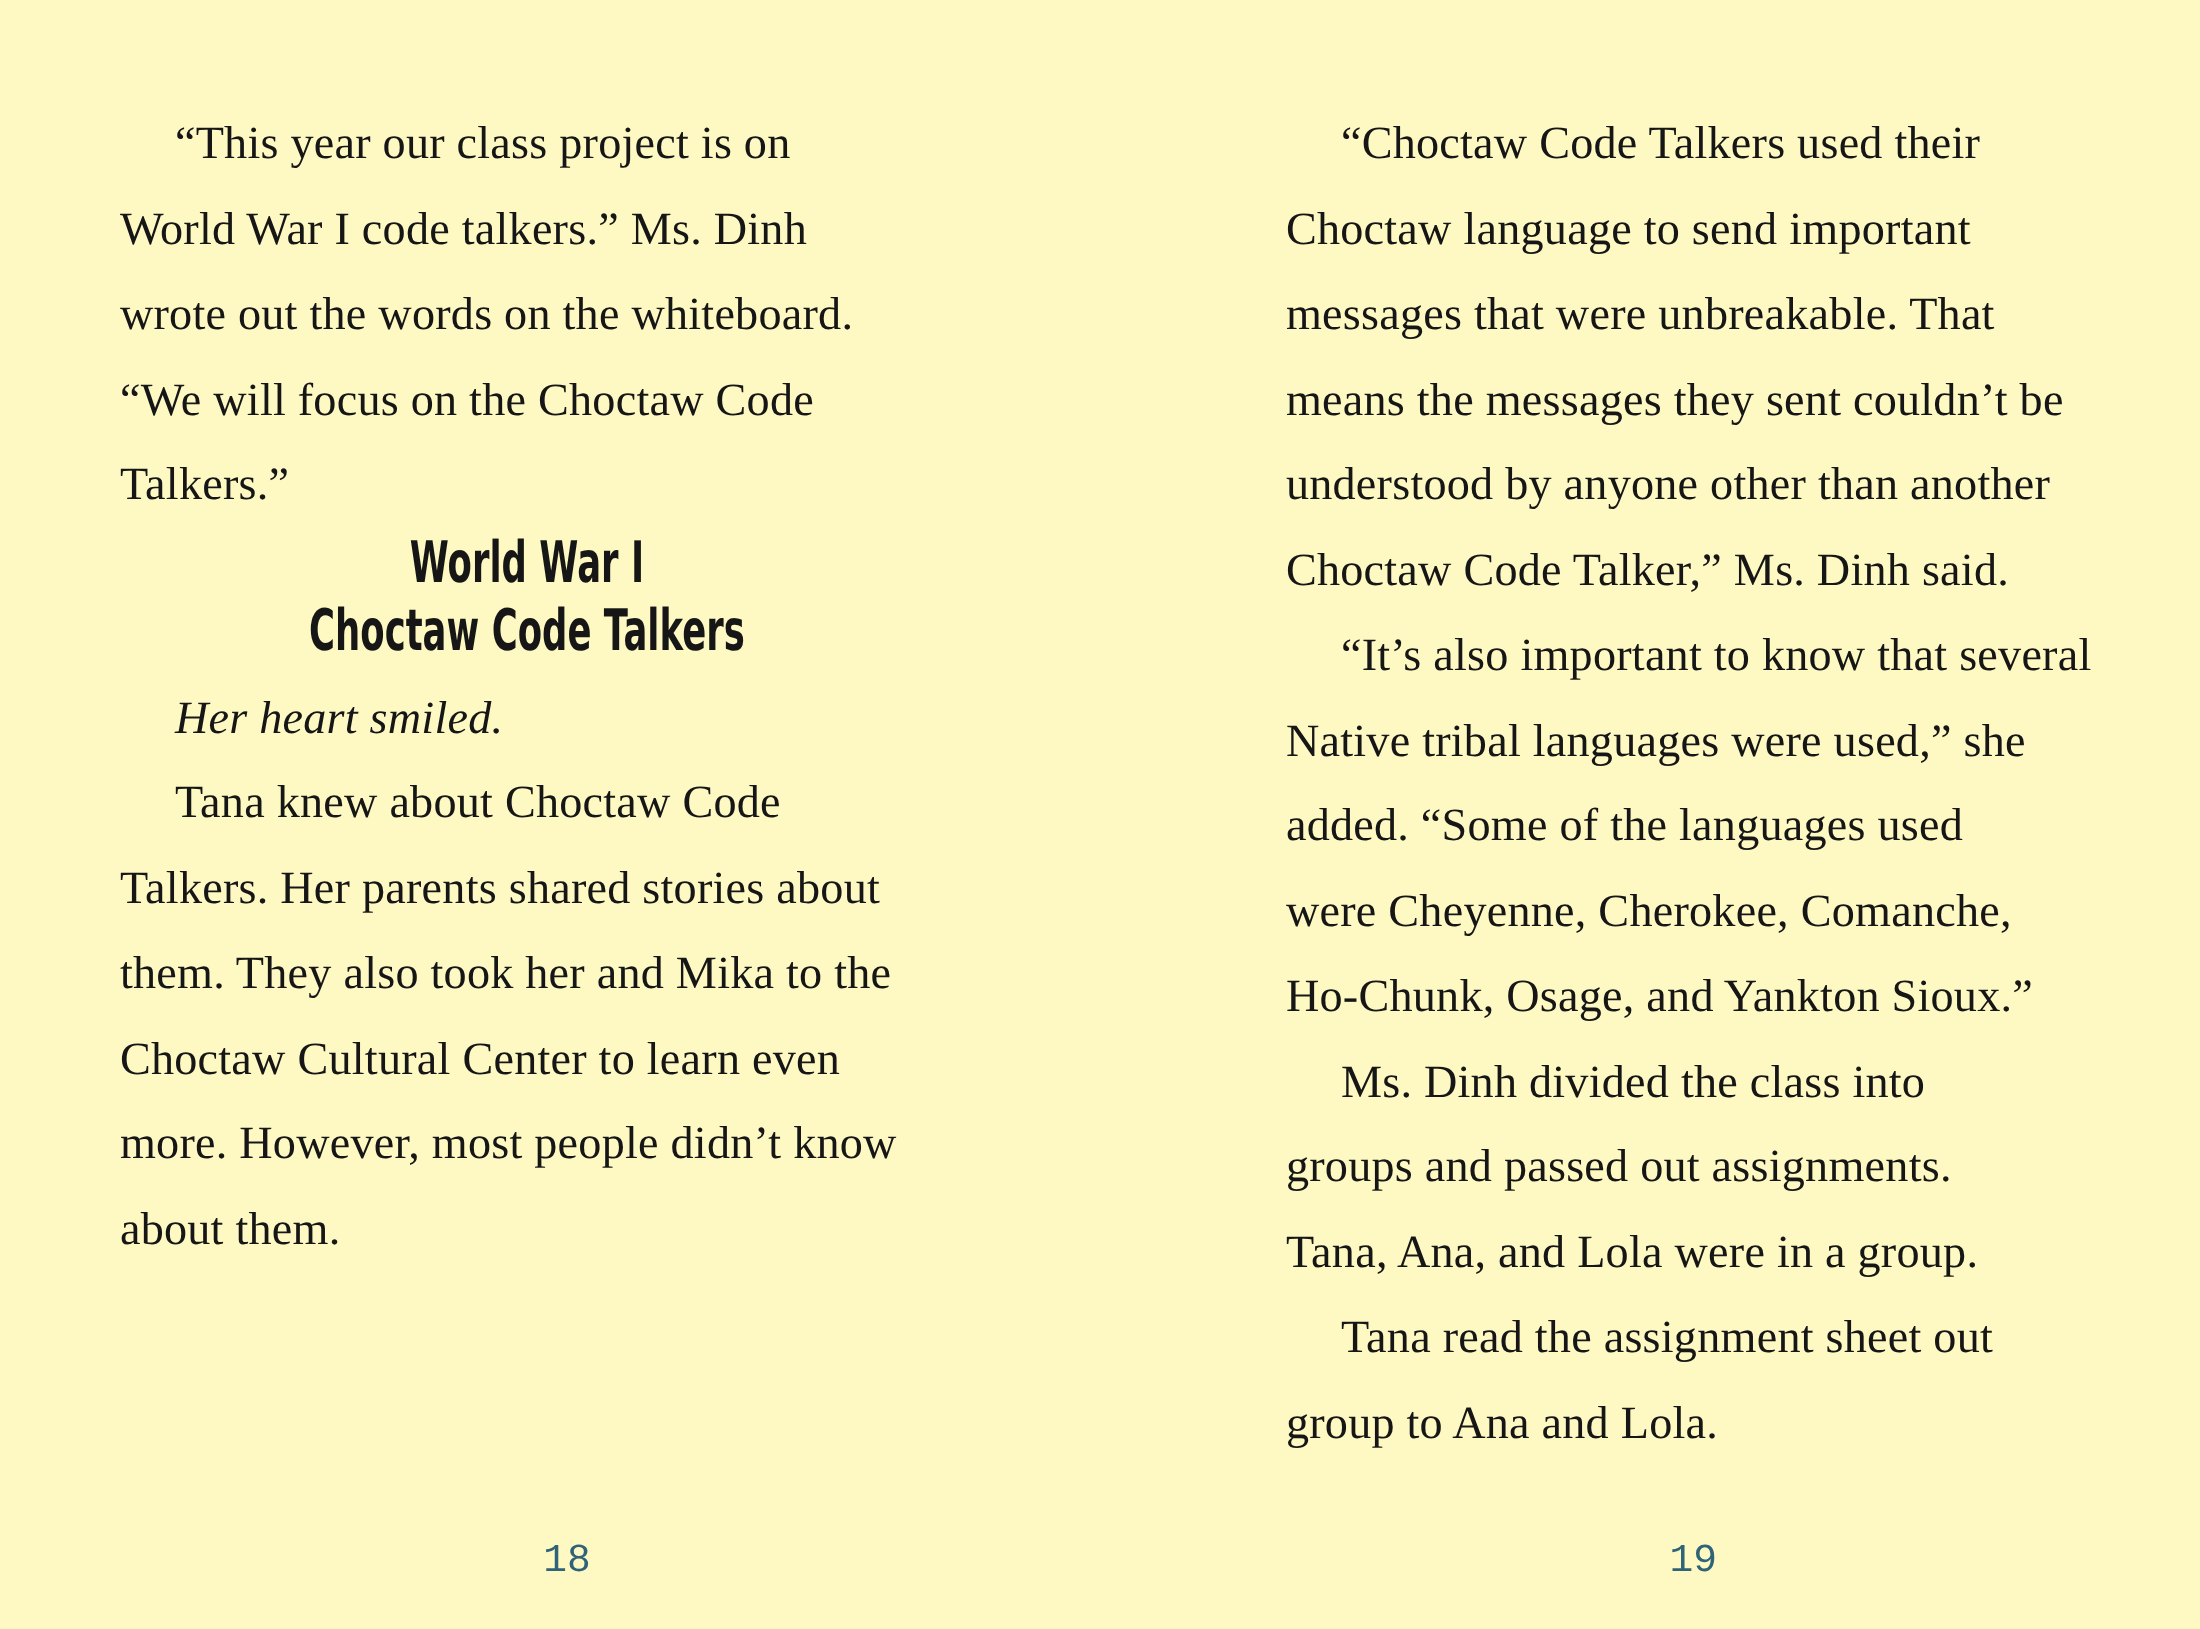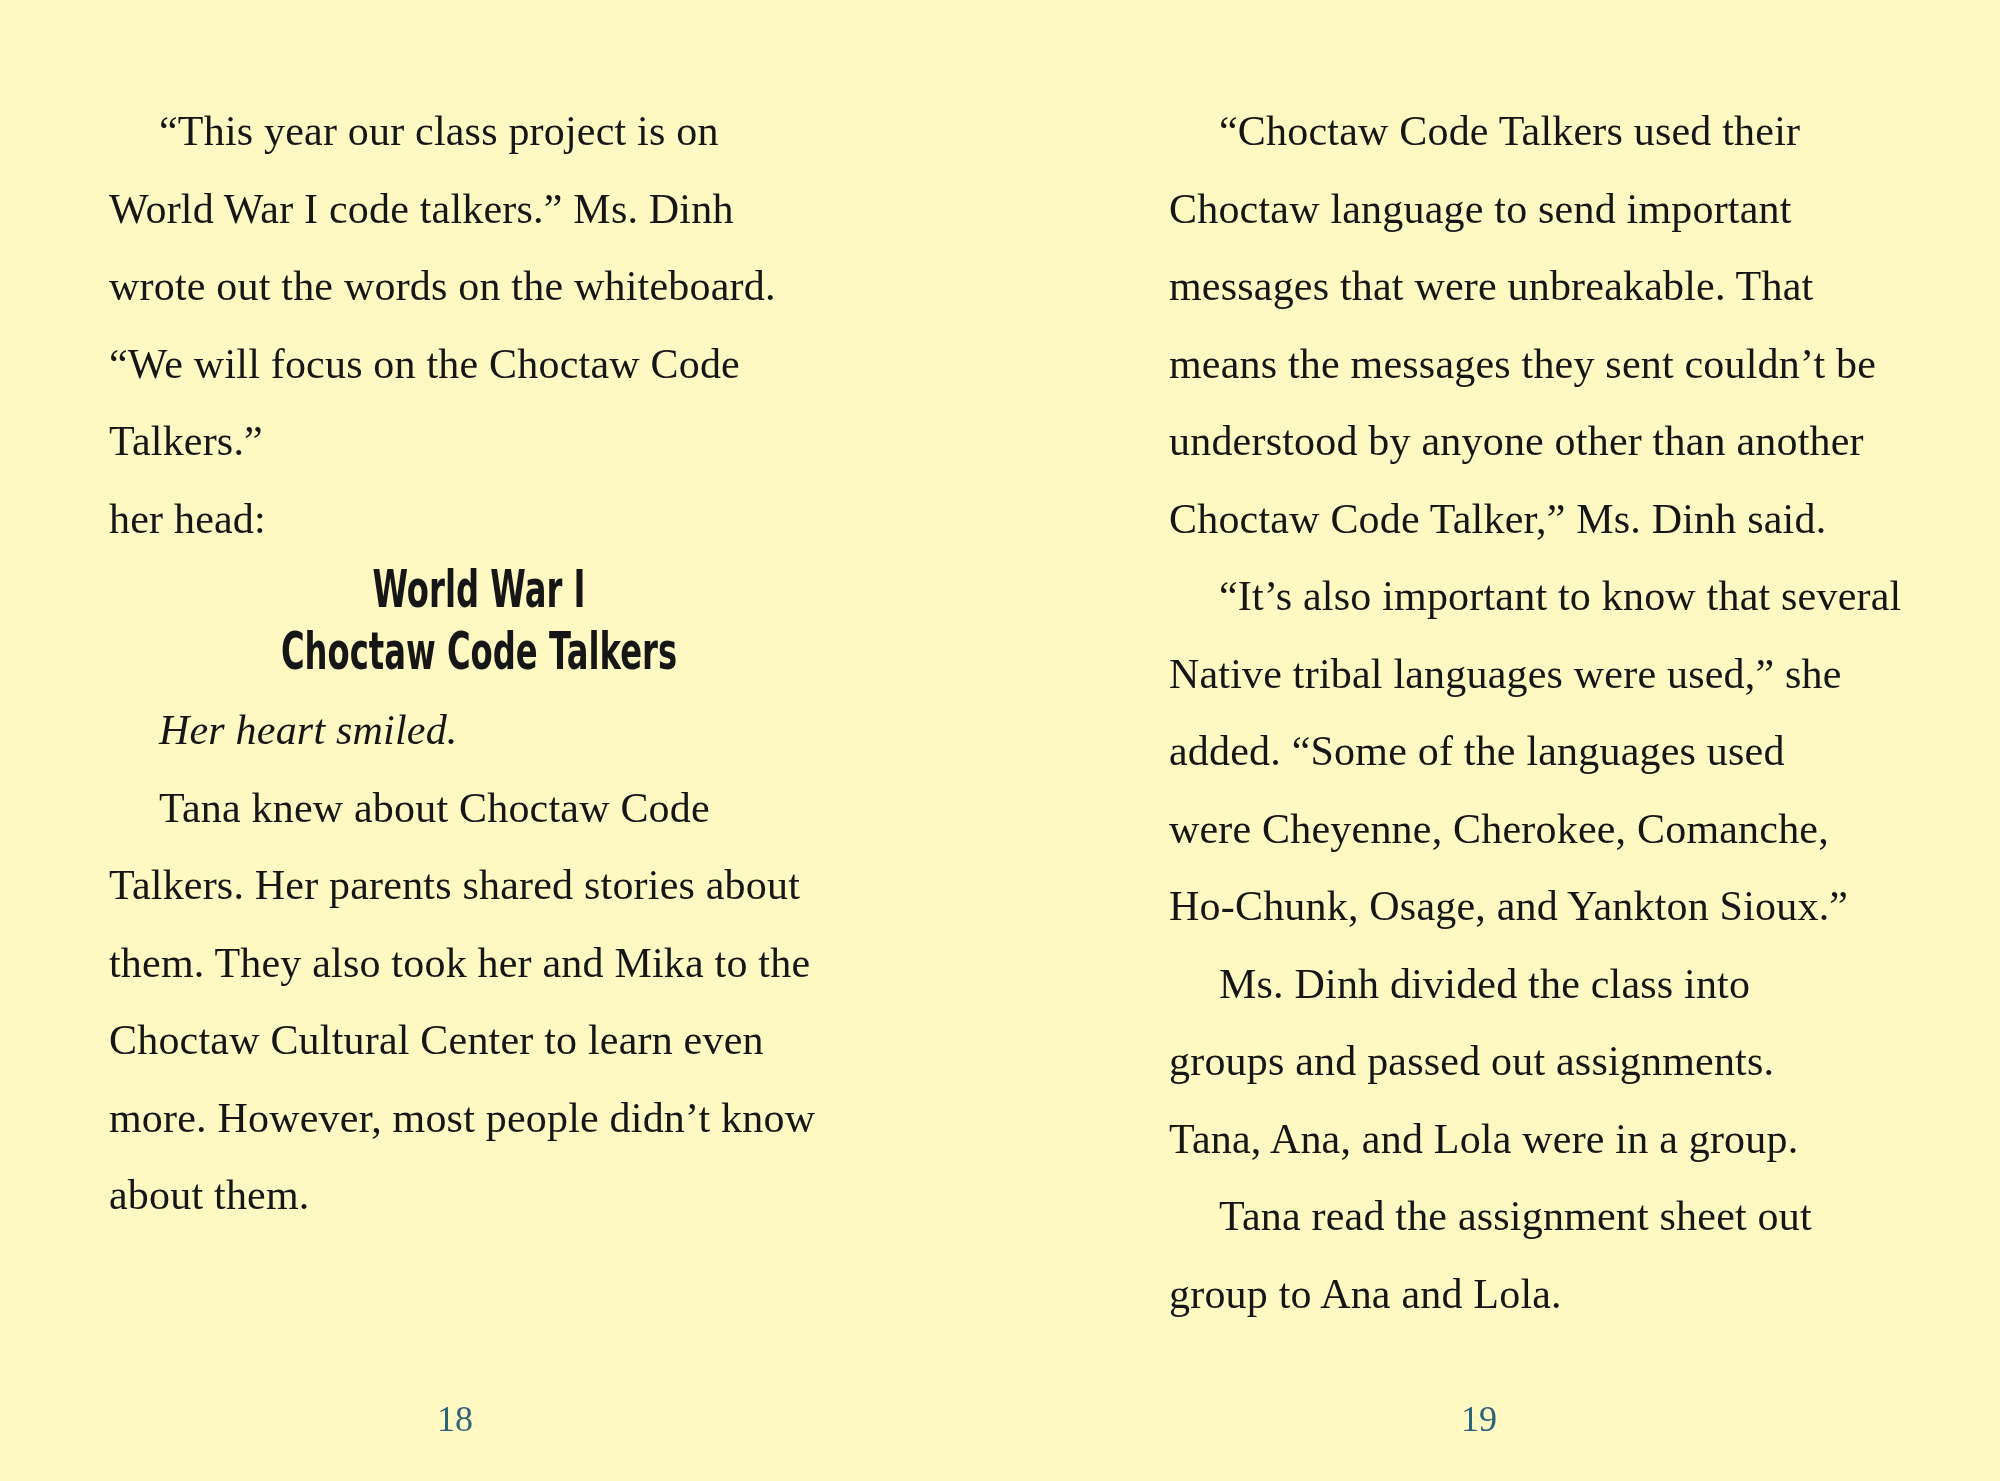--- a/index.html
+++ b/index.html
@@ -45,41 +45,40 @@
     transform:scaleX(0.62);
     transform-origin:50% 50%;
     letter-spacing:0px;
   }
   .after-heading { margin-top:10px;font-style:italic; }
 
   .page-number {
     position:absolute;
     top:1398px;
     width:100px;
-    text-align:left;
-    font-family:Liberation Serif, serif;
+    text-align:right;
+    font-family:Liberation Mono, monospace;
     font-size:36px;
     line-height:42px;
   }
   #page-left  .page-number { left:437px; }
   #page-right .page-number { left:461px; }
 </style>
 </head>
 <body style="background: rgb(255, 255, 255); color: rgb(22, 22, 22);">
 
 <div class="book">
 
   <div class="page" id="page-left">
     <div class="textblock">
       <div class="line indent">“This year our class project is on</div>
       <div class="line">World War I code talkers.” Ms. Dinh</div>
       <div class="line">wrote out the words on the whiteboard.</div>
       <div class="line">“We will focus on the Choctaw Code</div>
       <div class="line">Talkers.”</div>
-      <div class="line">her head:</div>
       <div class="board-heading">World War I</div>
       <div class="board-heading">Choctaw Code Talkers</div>
       <div class="line indent after-heading">Her heart smiled.</div>
       <div class="line indent">Tana knew about Choctaw Code</div>
       <div class="line">Talkers. Her parents shared stories about</div>
       <div class="line">them. They also took her and Mika to the</div>
       <div class="line">Choctaw Cultural Center to learn even</div>
       <div class="line">more. However, most people didn’t know</div>
       <div class="line">about them.</div>
     </div>

